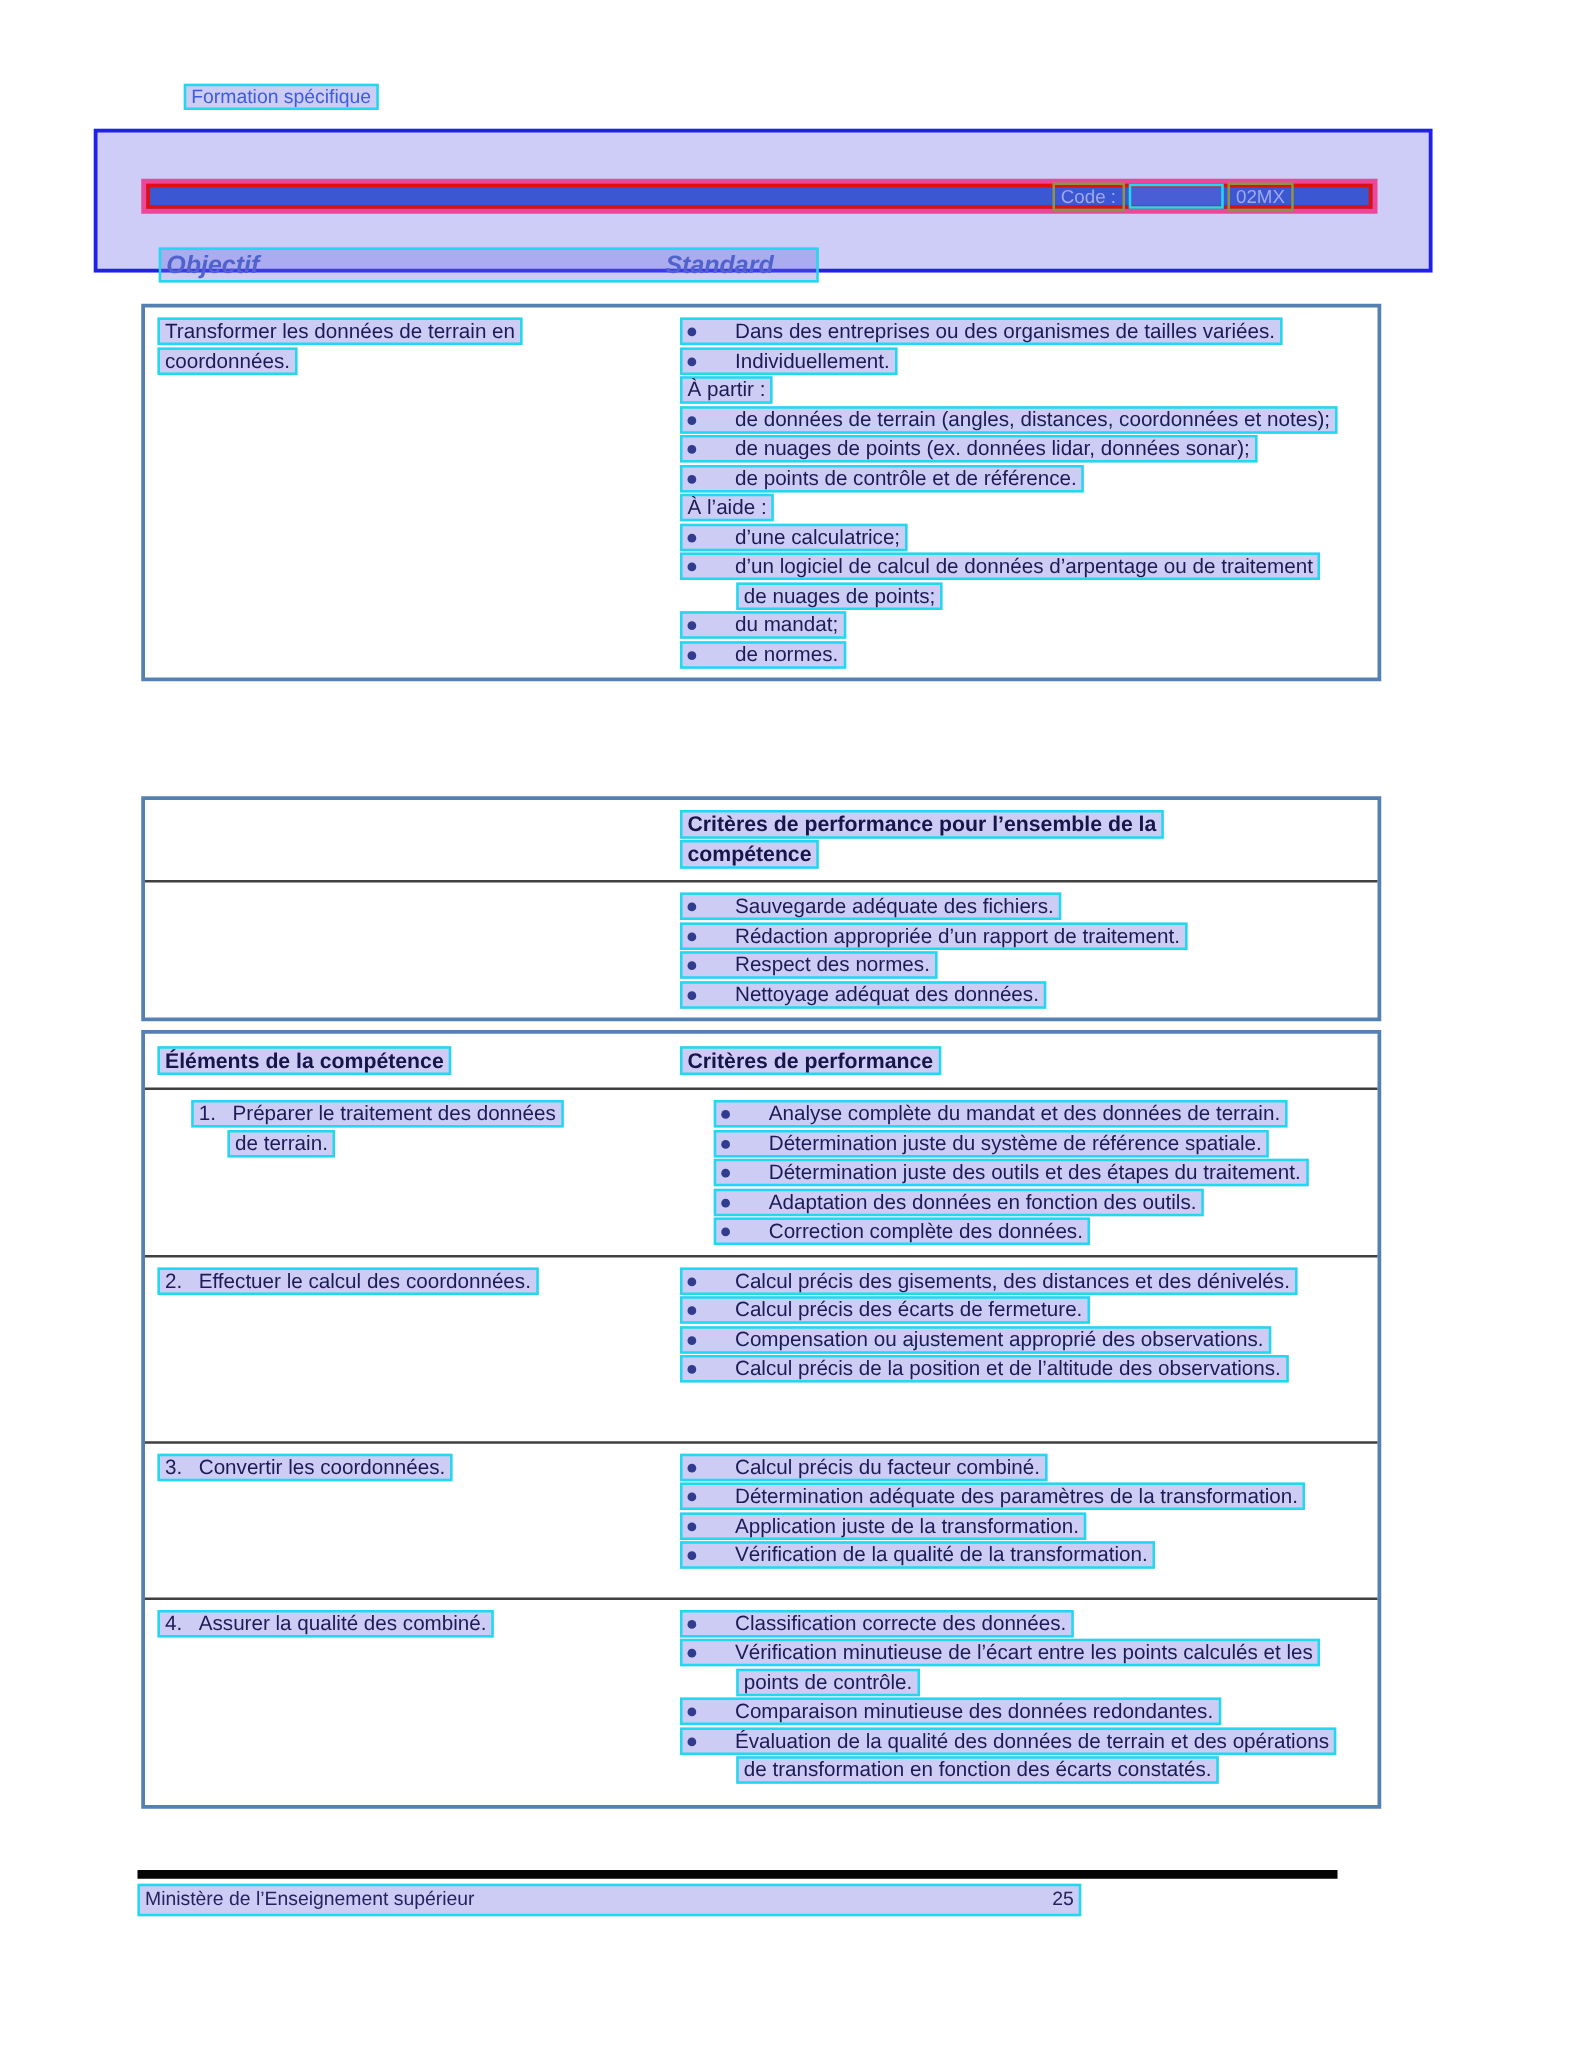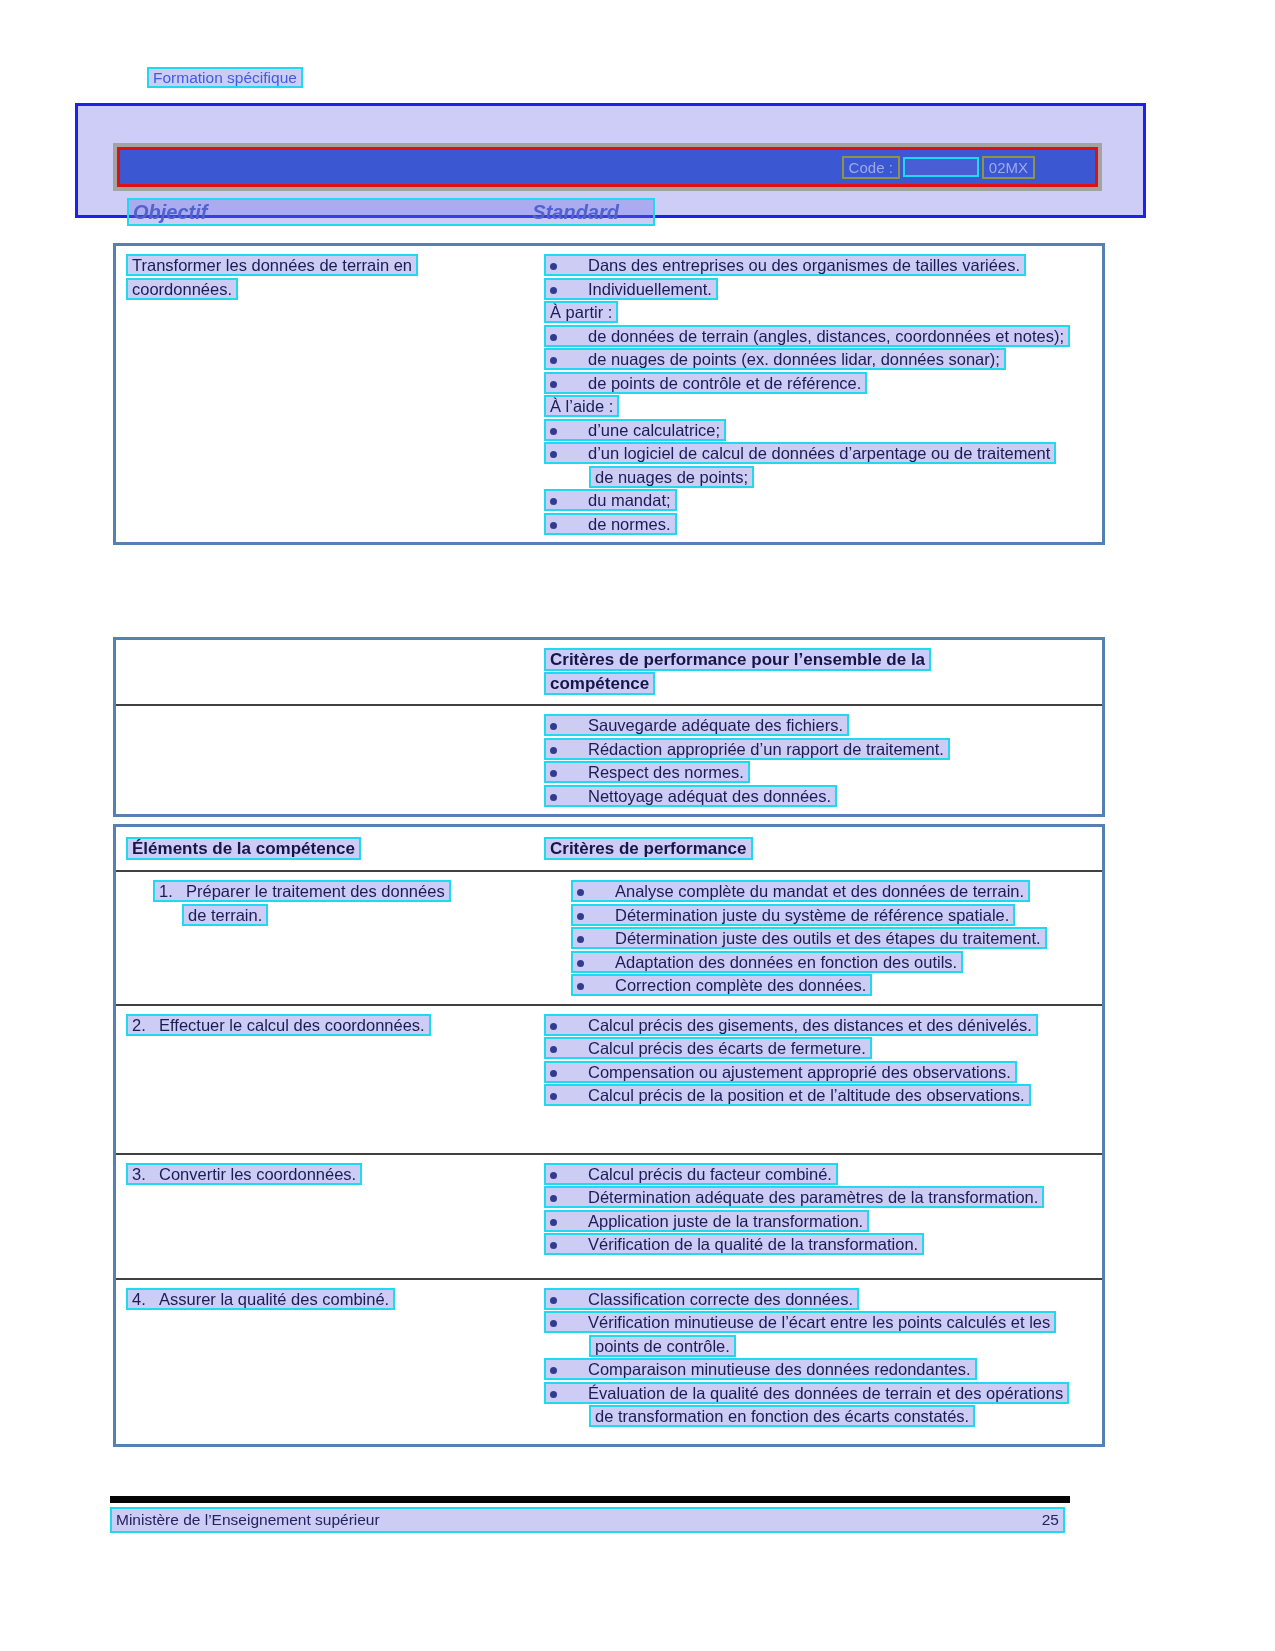--- a/index.html
+++ b/index.html
@@ -15,21 +15,21 @@
     padding: 0 4px;
     box-decoration-break: clone;
     -webkit-box-decoration-break: clone;
   }
 
   .eyebrow { left:110px; top:66px; font-size:15.5px; color:#3e5ce0; line-height:24px;margin-left:37px; }
 
   
   .hero { left:75px; top:103px; width:1071px; height:115px;
     background:#cdcdf7; border:3px solid #2020ee; }
-  .banner-frame { position:absolute; left:35px; top:37px; width:989px; height:48px; background:#a3a3a3; }
+  .banner-frame { position:absolute; left:35px; top:37px; width:989px; height:28px; background:#ec4899; }
   .banner { position:absolute; left:4px; right:4px; top:4px; bottom:4px;
     border:3px solid #e01010; background:#3c57d2;
     display:flex; align-items:center; justify-content:flex-end; gap:3px; padding-right:60px;
     font-size:15px; color:#9ea9ec; }
   .olive-box { border:2px solid #8f9343; padding:0 5px; line-height:19px; }
   .code-gap { width:76px; height:20px; border:2px solid #1fd9f0; background:rgba(110,110,225,0.25); }
 
   .obj-row { left:127px; top:198px; width:528px; height:28px;
     display:flex; align-items:center;
     font-size:20px; font-weight:bold; font-style:italic; color:#5062cc; }
@@ -61,21 +61,21 @@
   #table2 { top:637px; }
   #table3 { top:824px; }
   #table2 .h2row { min-height:64px; }
   #table2 .body-row { min-height:106px; }
   #t3r1 { min-height:130px;padding-left:27px; }
   #t3r2 { min-height:149px; }
   #t3r3 { min-height:125px; }
   #t3r4 { min-height:166px; }
 
   .footer-rule { left:110px; top:1496px; width:960px; height:7px; background:#050505; }
-  .footer-bar { left:110px; top:1507px; width:955px; display:flex; justify-content:space-between;
+  .footer-bar { left:110px; top:1507px; width:755px; display:flex; justify-content:space-between;
     font-size:15.5px; color:#23235f; line-height:22px; }
 </style>
 </head>
 <body>
 
 <div class="abs eyebrow">
   <span class="hl">Formation spécifique</span>
 </div>
 
 <div class="abs hero">

